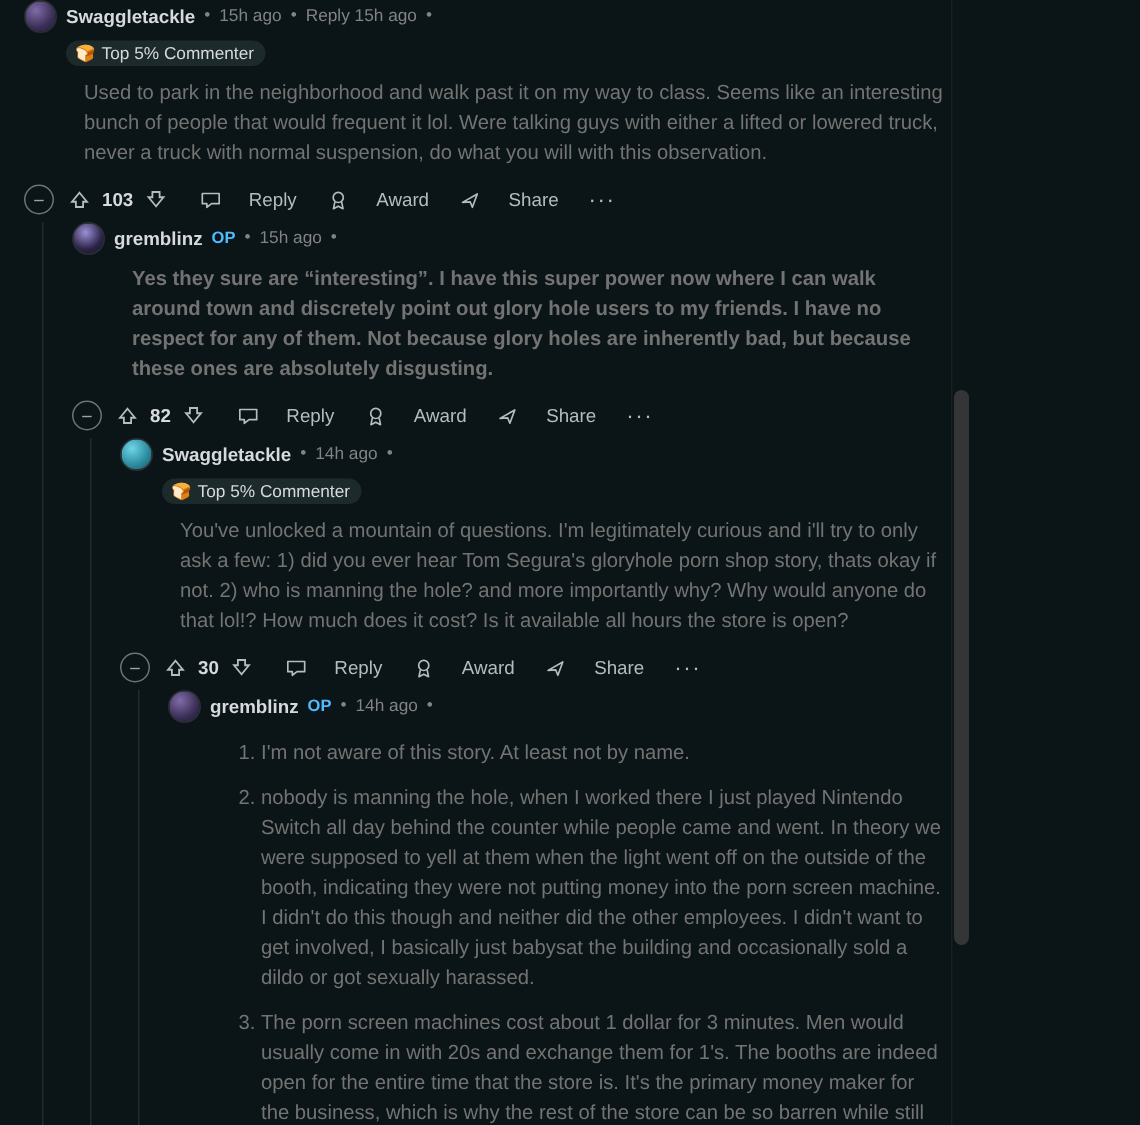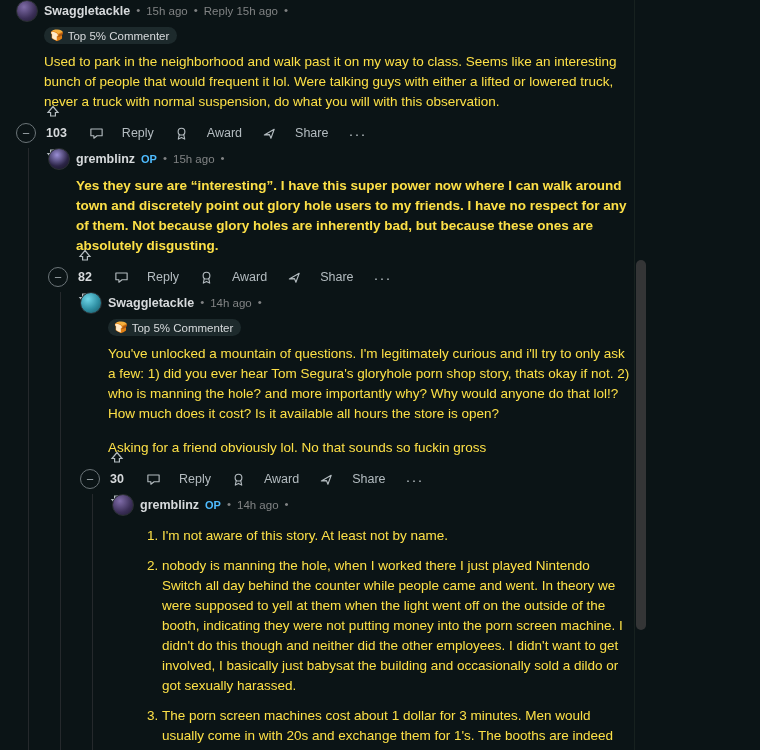--- a/index.html
+++ b/index.html
@@ -84,22 +84,23 @@
     padding: 2px 8px 2px 6px;
     font-size: 11.5px;
     color: #d7dadc;
     margin: 5px 0 2px 0;
   }
   .flair-emoji { font-size: 11px; }
 
   .body {
     font-size: 13.5px;
     line-height: 20px;
-    color: #fde047;
+    color: #737373;
     padding: 6px 0 4px 0;
+    margin-left: 12px;
   }
   .body p + p { margin-top: 14px; }
 
   ol.numbered {
     margin: 4px 0 2px 0;
     padding-left: 22px;
     font-size: 13.5px;
     line-height: 20px;
   }
   ol.numbered li { margin-bottom: 10px; }
@@ -118,24 +119,23 @@
     border-radius: 50%;
     border: 1px solid #6b7478;
     display: flex; align-items: center; justify-content: center;
     color: #9aa3a7;
     font-size: 13px;
     line-height: 1;
     margin-right: 6px;
   }
   .vote {
     display: flex;
-    align-items: flex-start;
+    align-items: flex-end;
     gap: 8px;
     margin-right: 10px;
-    flex-direction: column;
   }
   .arrow {
     width: 14px; height: 14px;
     display: inline-block;
     position: relative;
   }
   .arrow svg { display: block; }
   .score {
     font-size: 12.5px;
     font-weight: bold;
@@ -312,21 +312,20 @@
                 <span class="meta">14h ago</span>
                 <span class="dot">•</span>
               </div>
               <div style="padding-left:28px;">
                 <div class="flair">
                   <span class="flair-emoji">🍞</span>
                   <span>Top 5% Commenter</span>
                 </div>
                 <div class="body">
                   <p>You've unlocked a mountain of questions. I'm legitimately curious and i'll try to only ask a few: 1) did you ever hear Tom Segura's gloryhole porn shop story, thats okay if not. 2) who is manning the hole? and more importantly why? Why would anyone do that lol!? How much does it cost? Is it available all hours the store is open?</p>
-                  <p>Asking for a friend obviously lol. No that sounds so fuckin gross</p>
                 </div>
               </div>
               <div class="actions">
                 <div class="collapse-btn">−</div>
                 <div class="vote">
                   <span class="arrow">
                       <svg width="14" height="14" viewBox="0 0 14 14">
                         <path d="M7 2.5 L12 8.5 L9.4 8.5 L9.4 12 L4.6 12 L4.6 8.5 L2 8.5 Z" fill="none" stroke="#b4bcc0" stroke-width="1.2"></path>
                       </svg>
                     </span>

